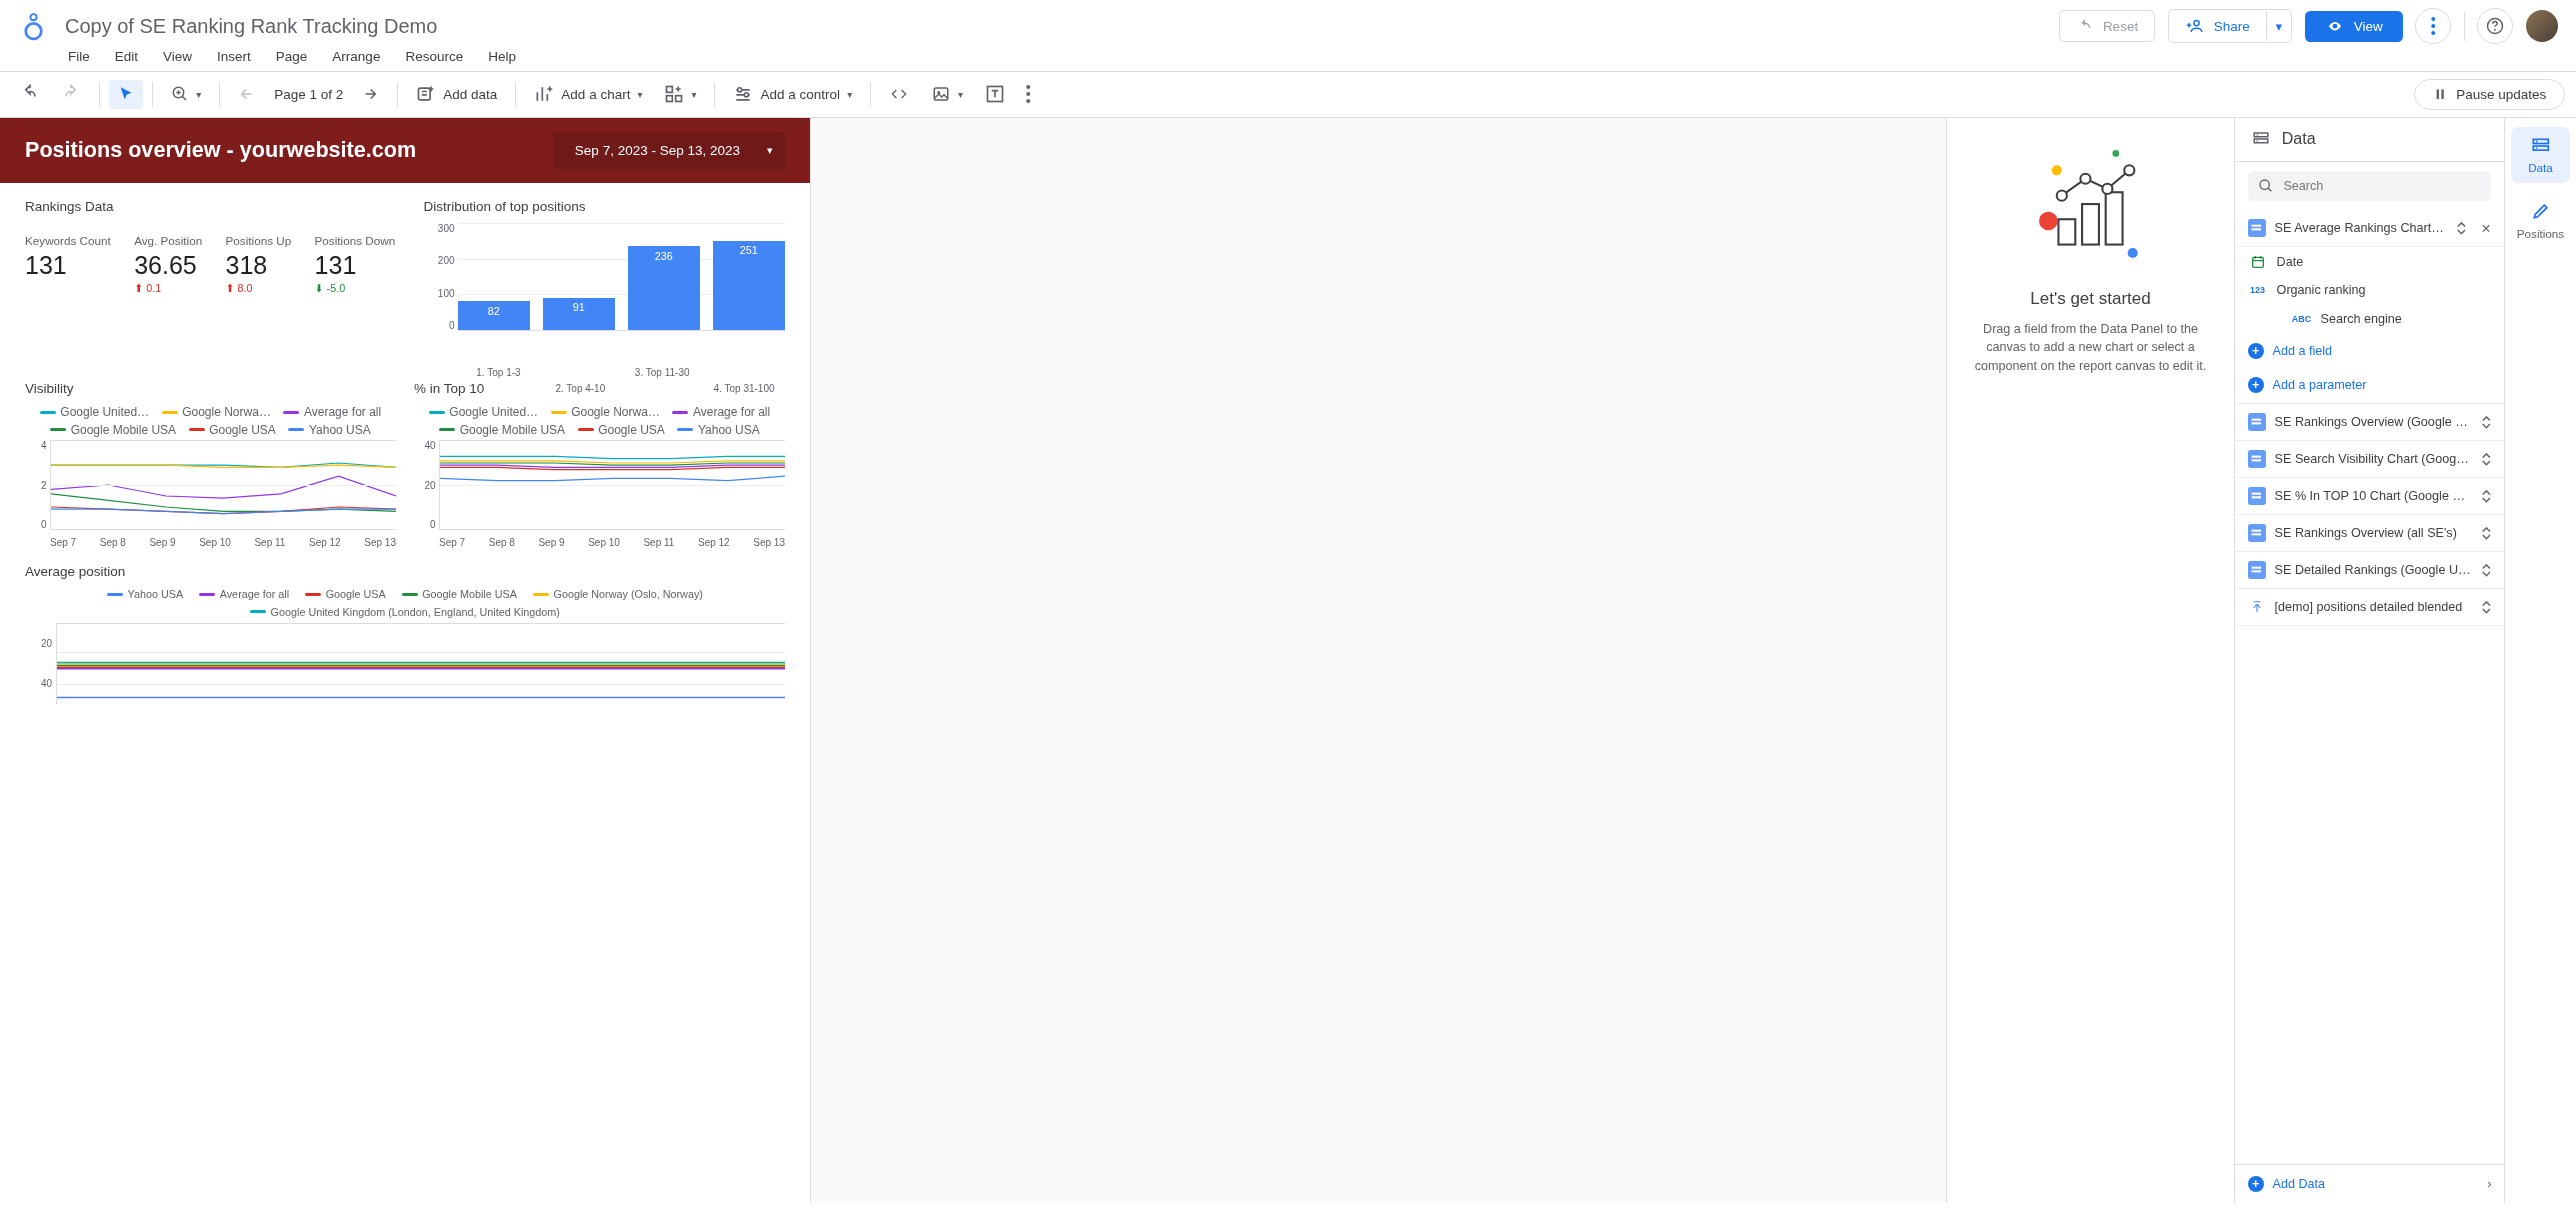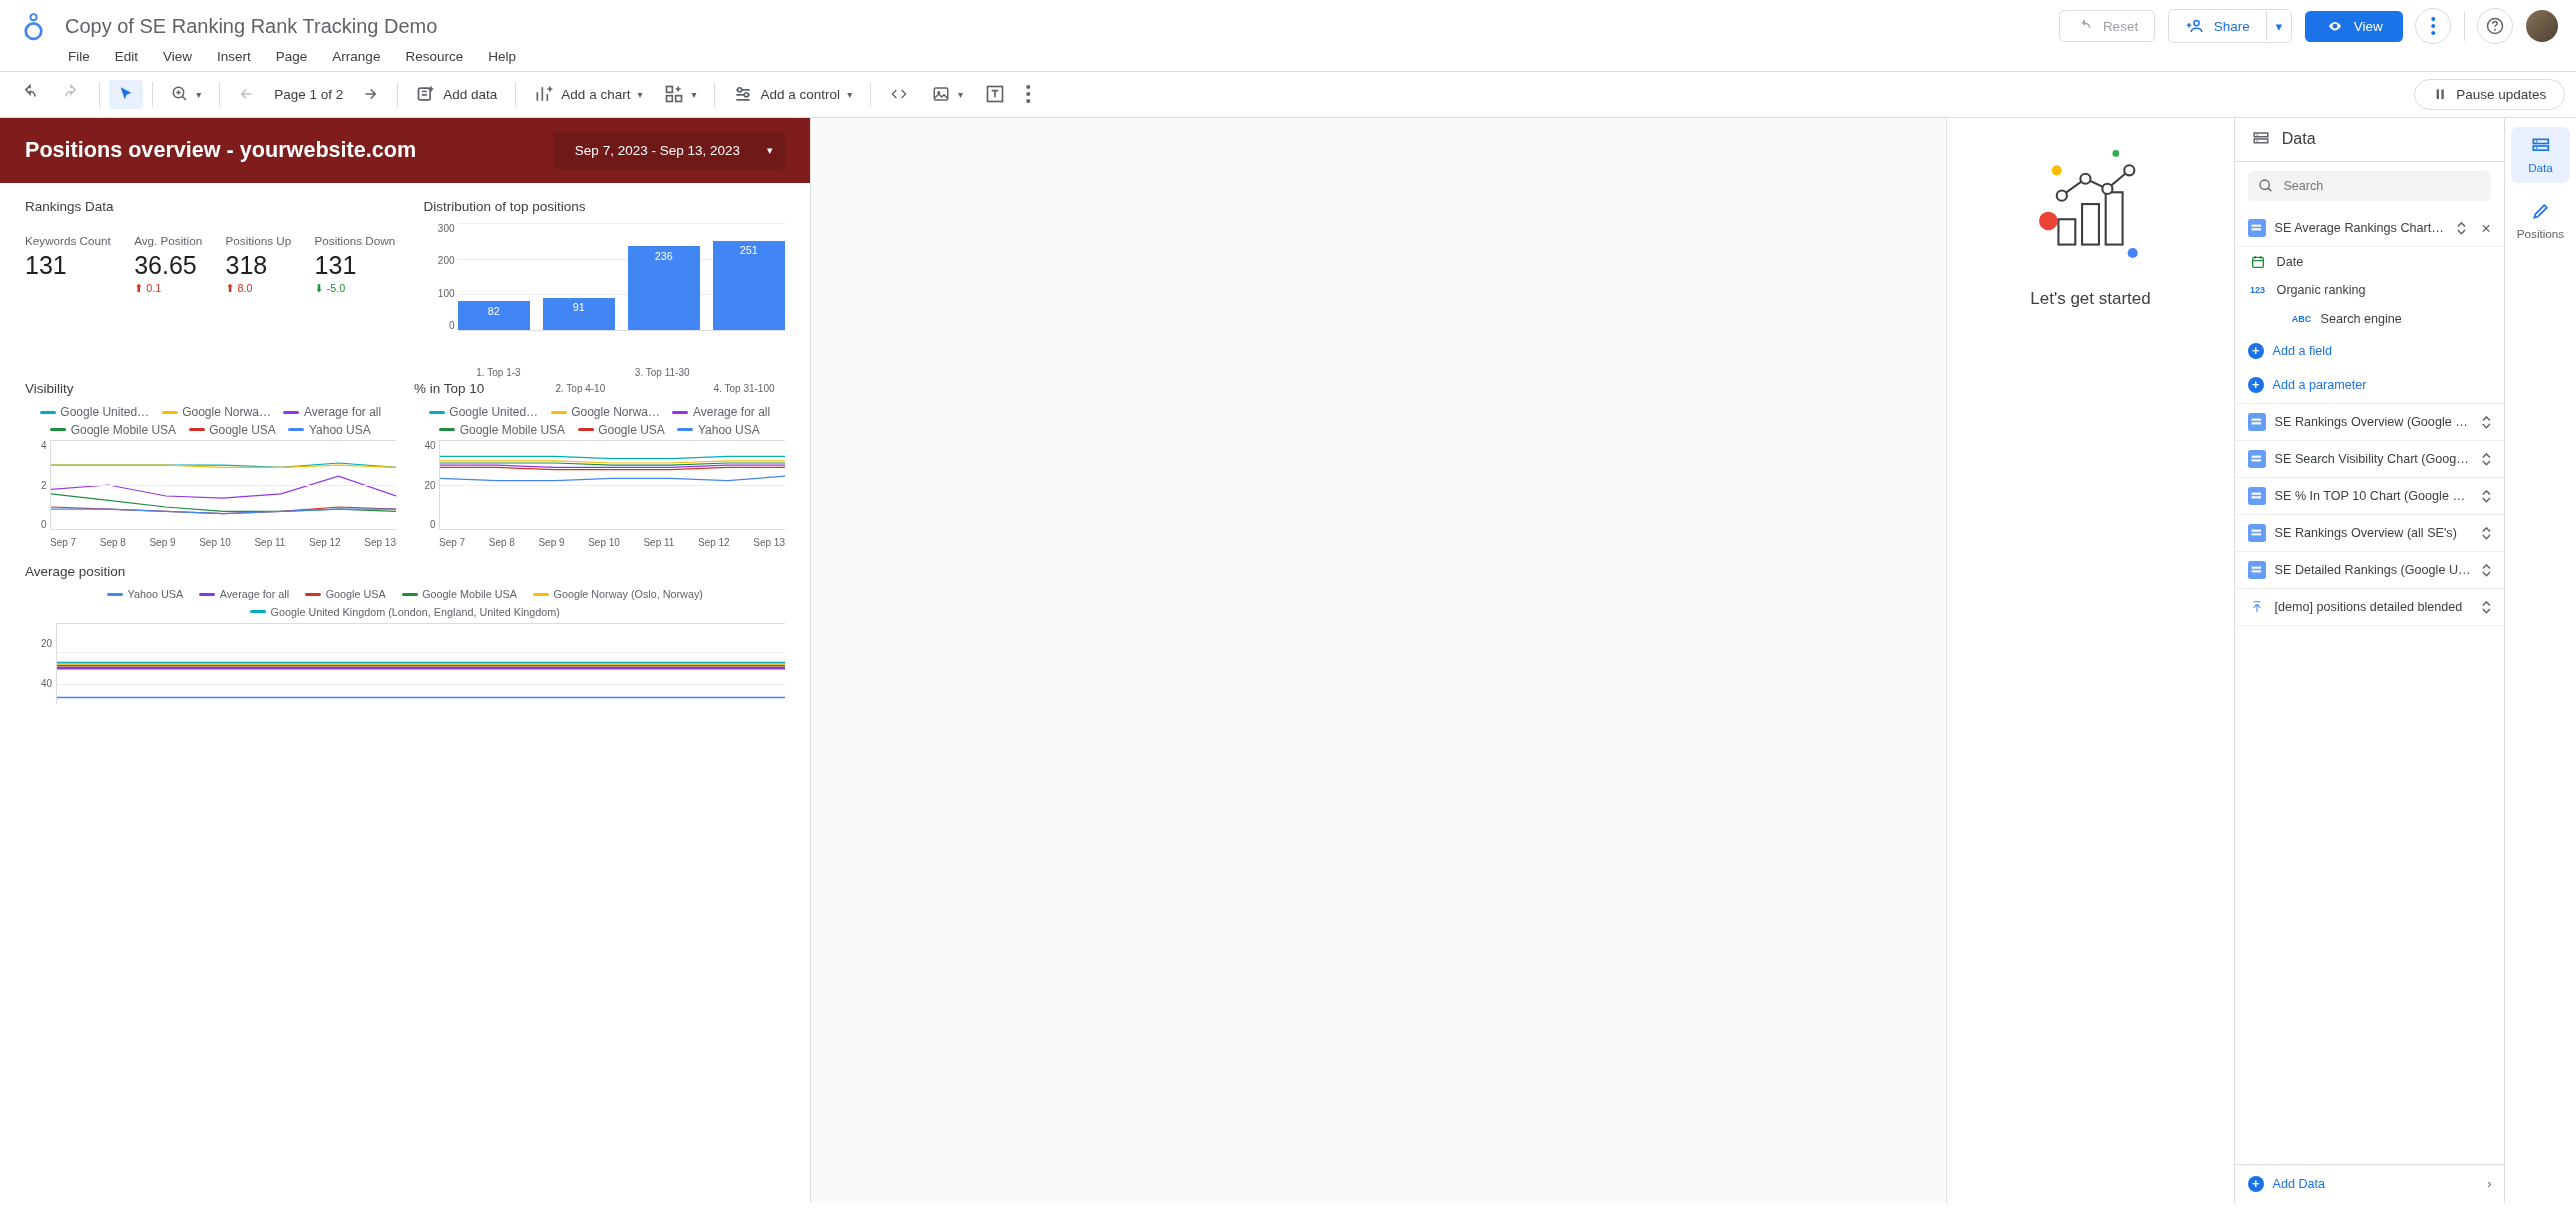--- a/index.html
+++ b/index.html
@@ -506,20 +506,21 @@
         <rect x="70" y="70" width="20" height="48" fill="none" stroke="#3c4043" stroke-width="2.5"></rect>
         <rect x="98" y="56" width="20" height="62" fill="none" stroke="#3c4043" stroke-width="2.5"></rect>
         <path d="M46 60 L74 40 L100 52 L126 30" fill="none" stroke="#3c4043" stroke-width="2.5"></path>
         <circle cx="46" cy="60" r="6" fill="#fff" stroke="#3c4043" stroke-width="2.5"></circle>
         <circle cx="74" cy="40" r="6" fill="#fff" stroke="#3c4043" stroke-width="2.5"></circle>
         <circle cx="100" cy="52" r="6" fill="#fff" stroke="#3c4043" stroke-width="2.5"></circle>
         <circle cx="126" cy="30" r="6" fill="#fff" stroke="#3c4043" stroke-width="2.5"></circle>
       </svg>
     </div>
     <h3>Let's get started</h3>
+    <p>Drag a field from the Data Panel to the canvas to add a new chart or select a component on the report canvas to edit it.</p>
   </div>
 
   <div class="data-panel">
     <div class="data-panel-header">
       <svg width="20" height="18" viewBox="0 0 24 24">
           <rect x="3" y="4" width="18" height="5" fill="none" stroke="#5f6368" stroke-width="2"></rect>
           <rect x="3" y="12" width="18" height="5" fill="none" stroke="#5f6368" stroke-width="2"></rect>
           <circle cx="7" cy="6.5" r="1" fill="#5f6368"></circle>
           <circle cx="7" cy="14.5" r="1" fill="#5f6368"></circle>
         </svg>

